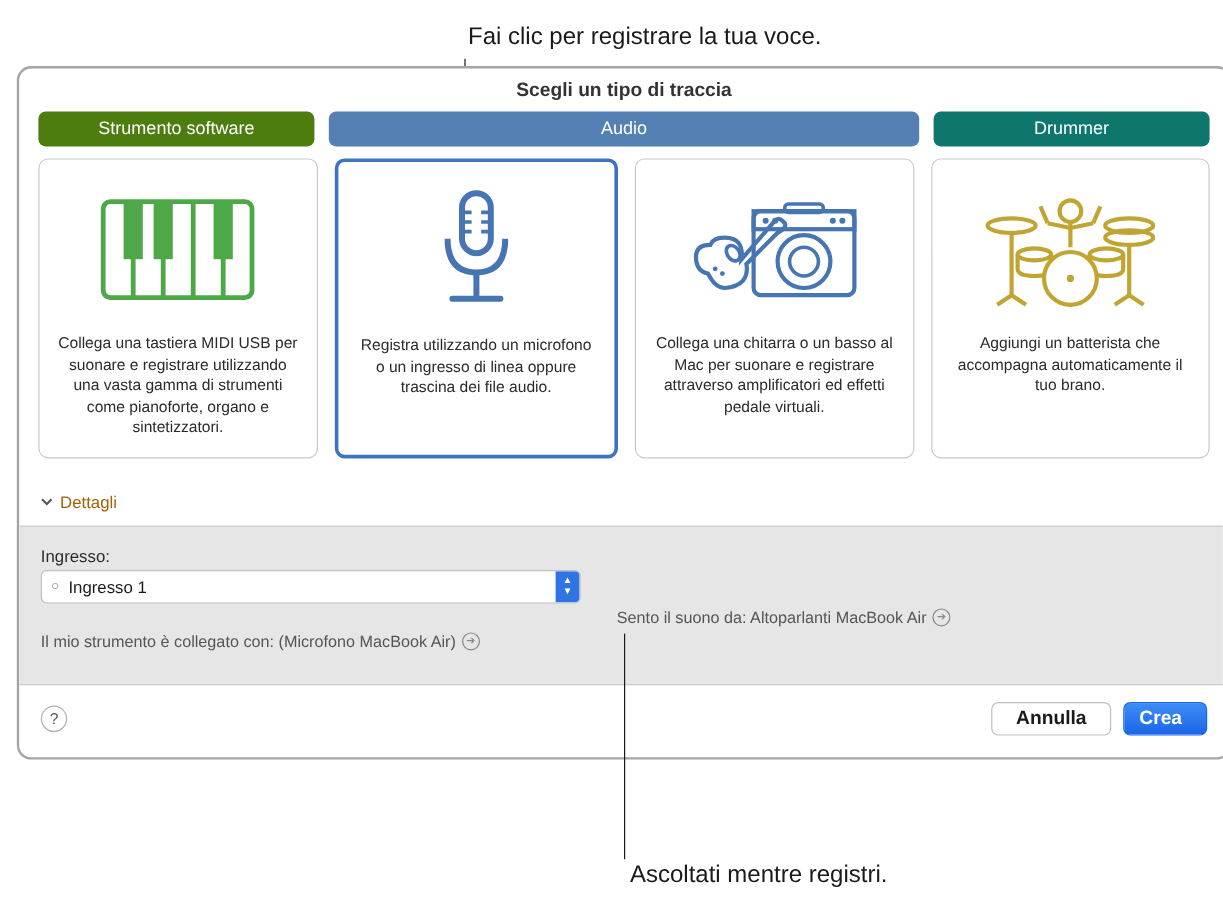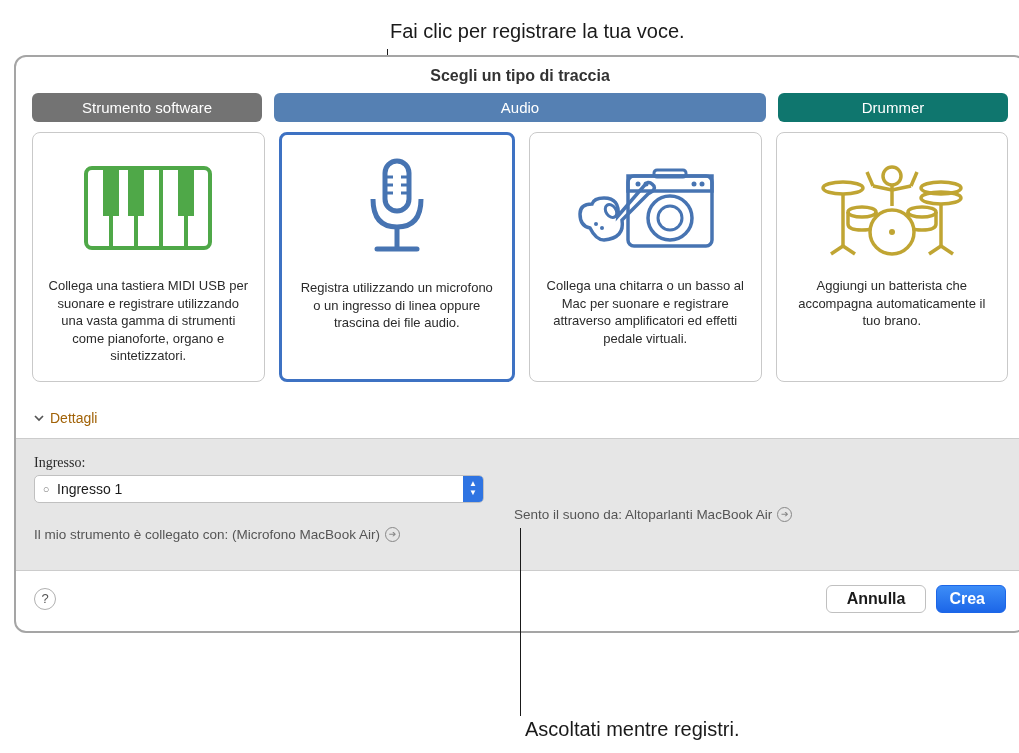--- a/index.html
+++ b/index.html
@@ -65,21 +65,21 @@
     }
     .tab {
       flex: 1;
       text-align: center;
       padding: 6px 0;
       font-size: 15px;
       font-weight: 500;
       border-radius: 6px;
       color: #fff;
     }
-    .tab-green { background: #737373; flex: 0 0 230px; }
+    .tab-green { background: #4d7c0f; flex: 0 0 230px; }
     .tab-blue { background: #5580b3; flex: 1; }
     .tab-yellow { background: #0f766e; flex: 0 0 230px; }
     .cards {
       display: flex;
       gap: 14px;
       padding: 0 16px 22px 16px;
     }
     .card {
       flex: 1;
       border: 1.5px solid #c9c9c9;
@@ -122,21 +122,20 @@
       padding: 16px 18px 28px 18px;
       display: flex;
       gap: 30px;
     }
     .details-left { flex: 0 0 450px; }
     .details-right { flex: 1; padding-top: 28px;}
     .field-label {
       font-size: 14px;
       color: #2b2b2b;
       margin-bottom: 4px;
-      font-family: Liberation Serif, serif;
     }
     .select-row {
       display: flex;
       align-items: center;
       background: #fff;
       border: 1px solid #c0c0c0;
       border-radius: 5px;
       height: 28px;
       overflow: hidden;
     }

